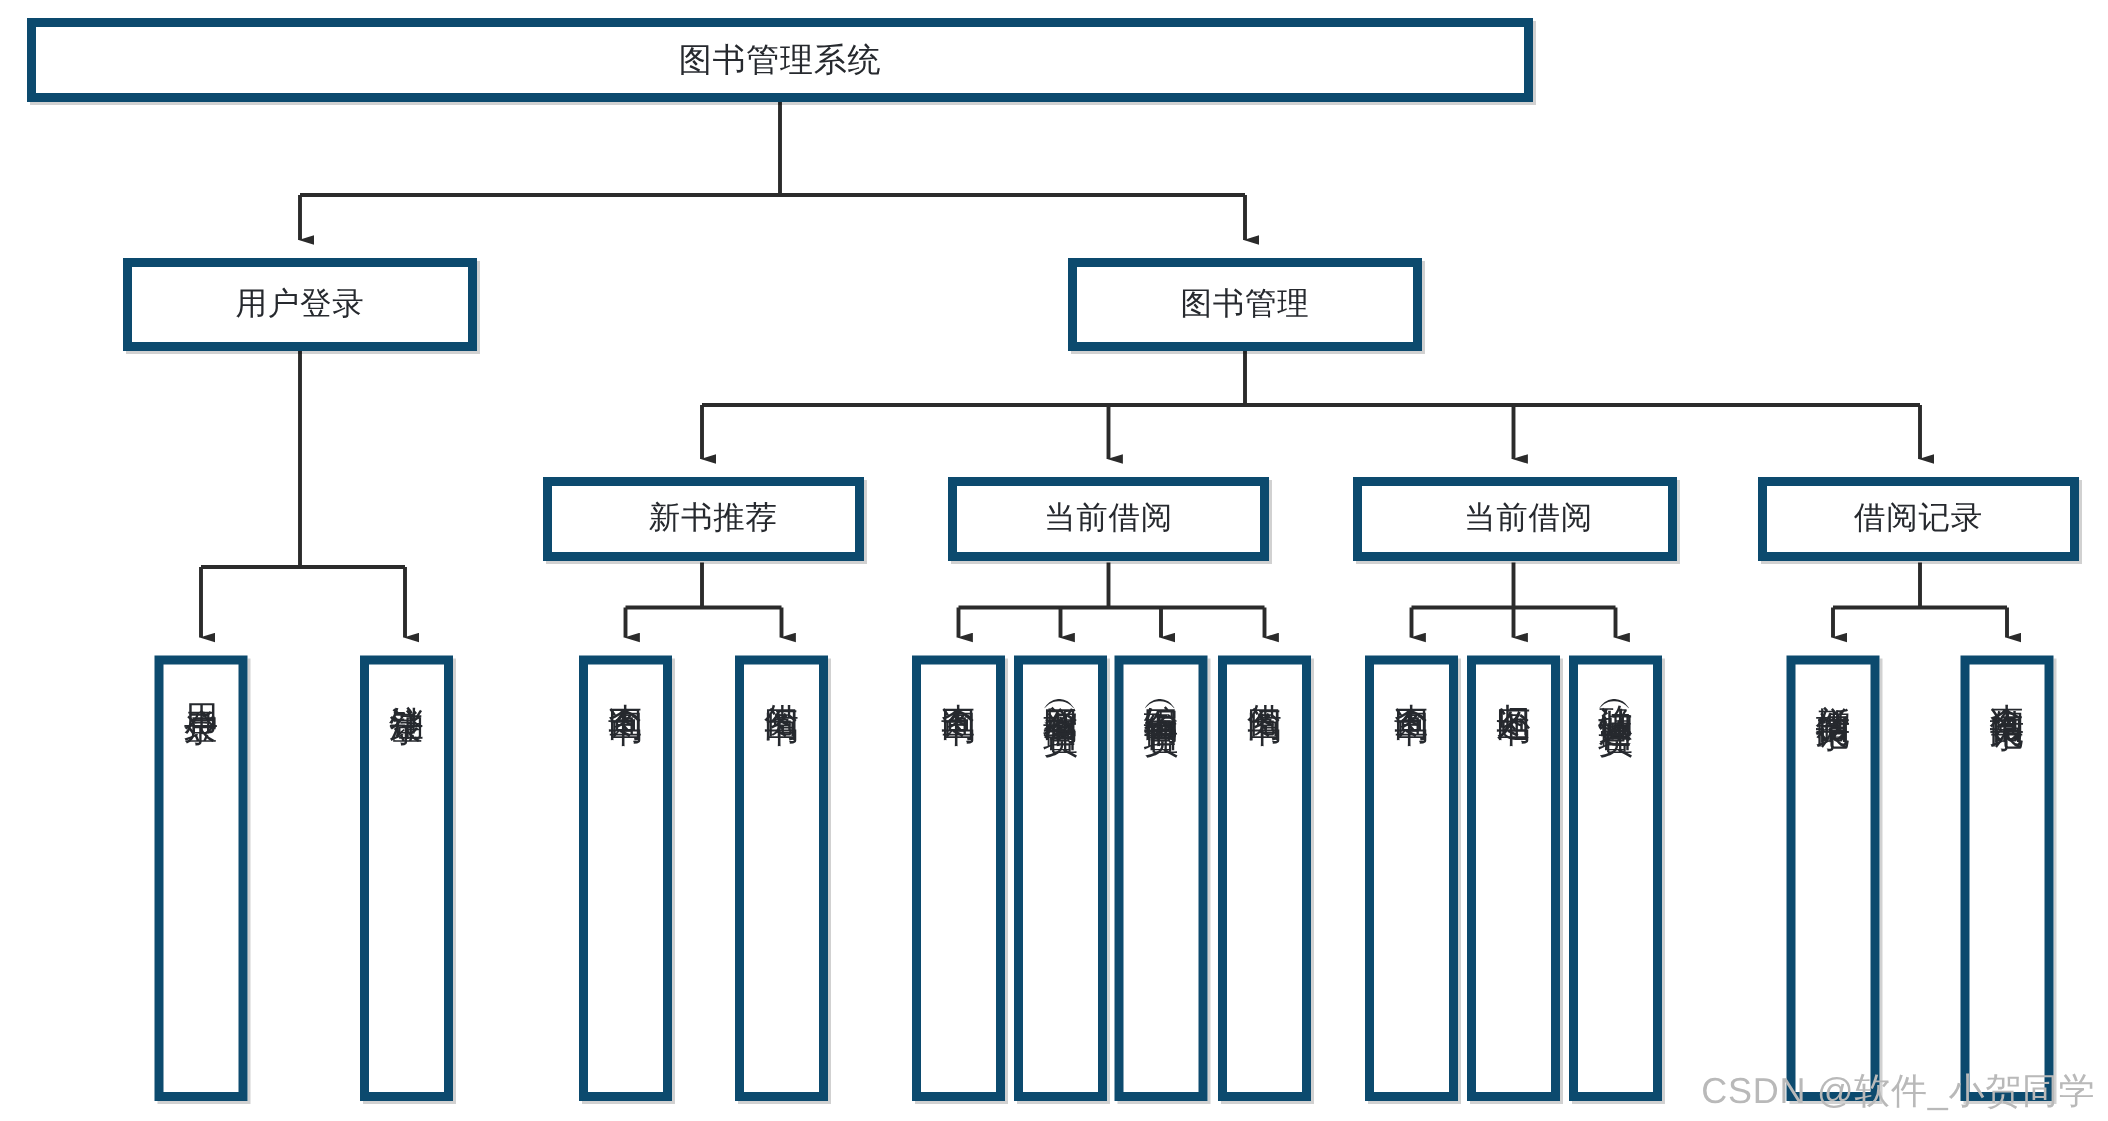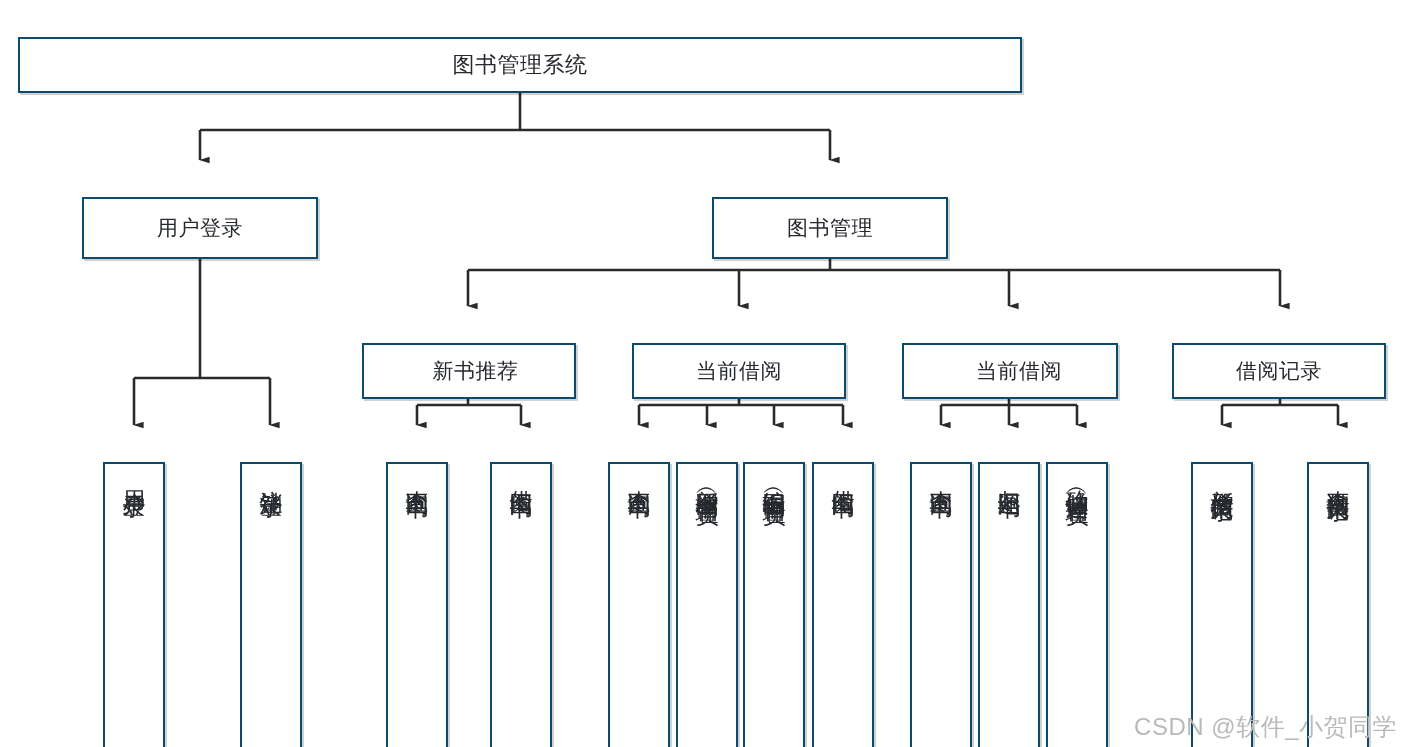--- a/index.html
+++ b/index.html
@@ -21,27 +21,26 @@
     position: absolute;
     left: 0;
     top: 0;
     width: 1405px;
     height: 747px;
     pointer-events: none;
   }
   .node {
     position: absolute;
     box-sizing: border-box;
-    border: 2px solid #0c4a6e;
+    border: 6px solid #0c4a6e;
     background: #ffffff;
     display: flex;
     align-items: center;
     justify-content: center;
     box-shadow: 2px 2px 0 rgba(0,0,0,0.18);
-    margin-top: 25px;
   }
   .node .label {
     color: #26292e;
     letter-spacing: 0.5px;
     white-space: nowrap;
   }
   .node.h .label {
     font-size: 21px;
     line-height: 1.1;
   }

